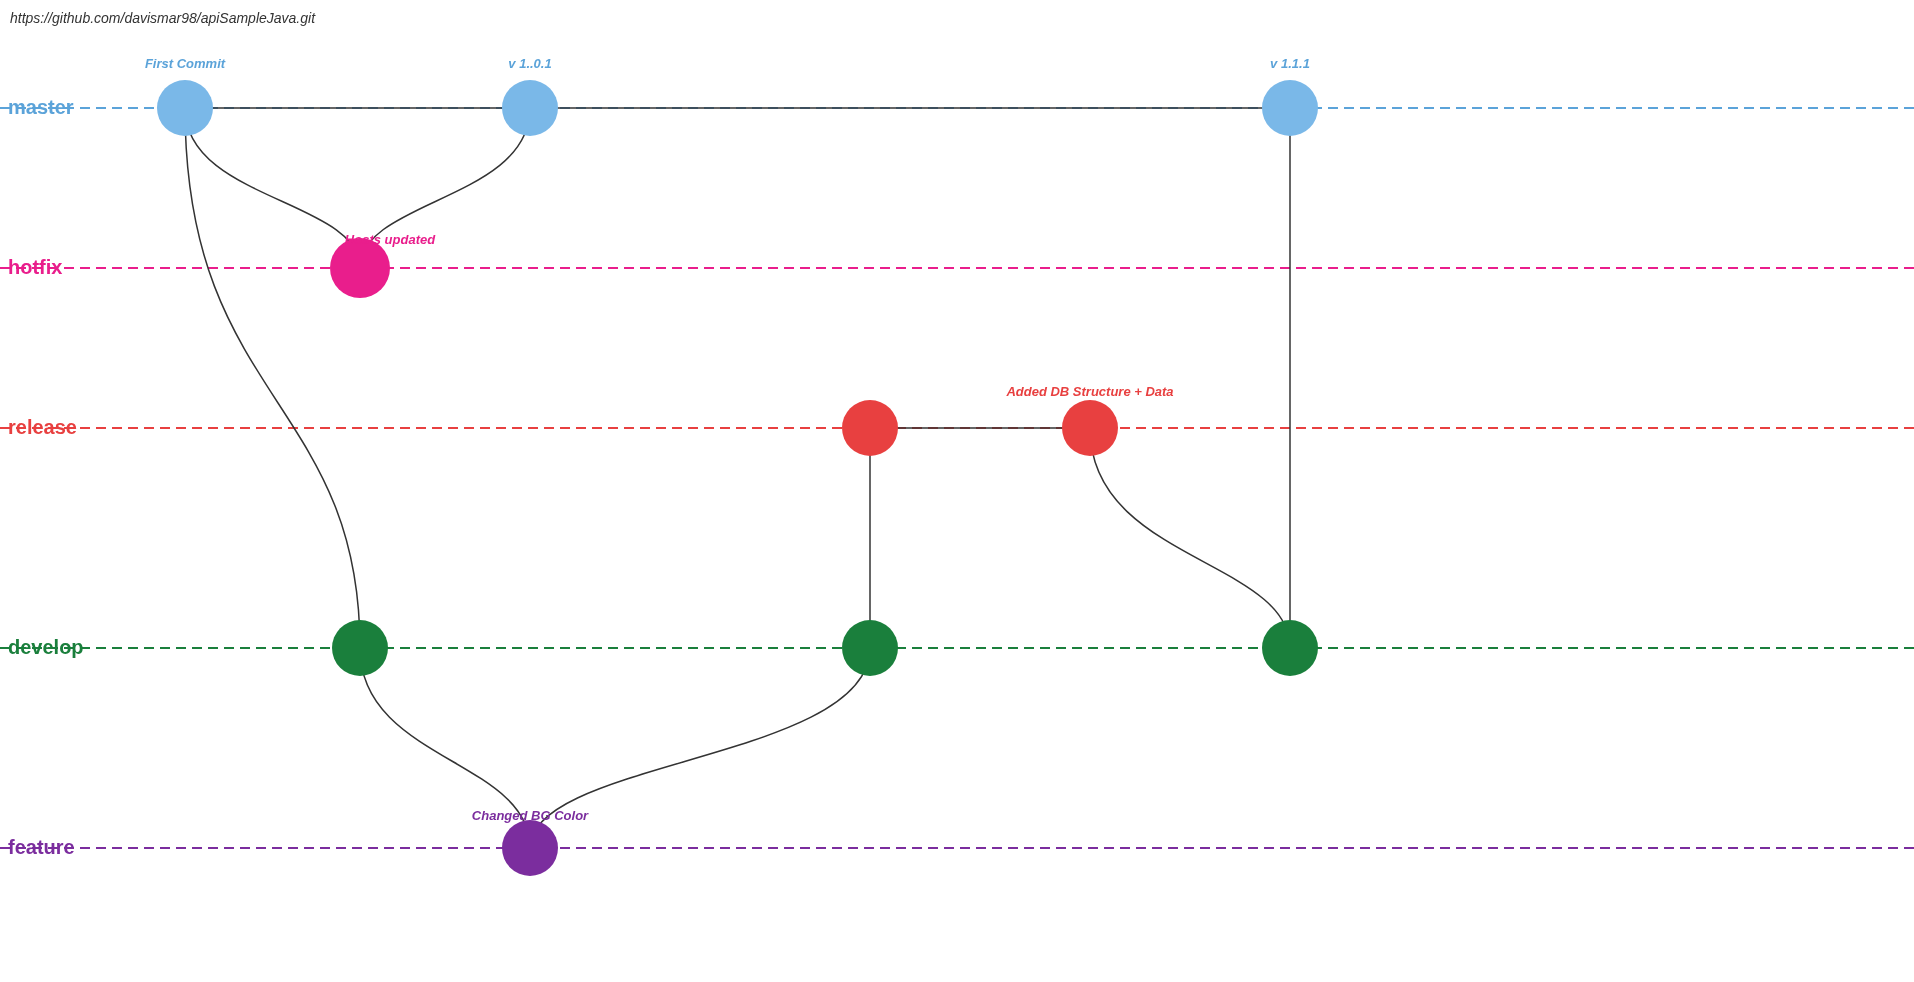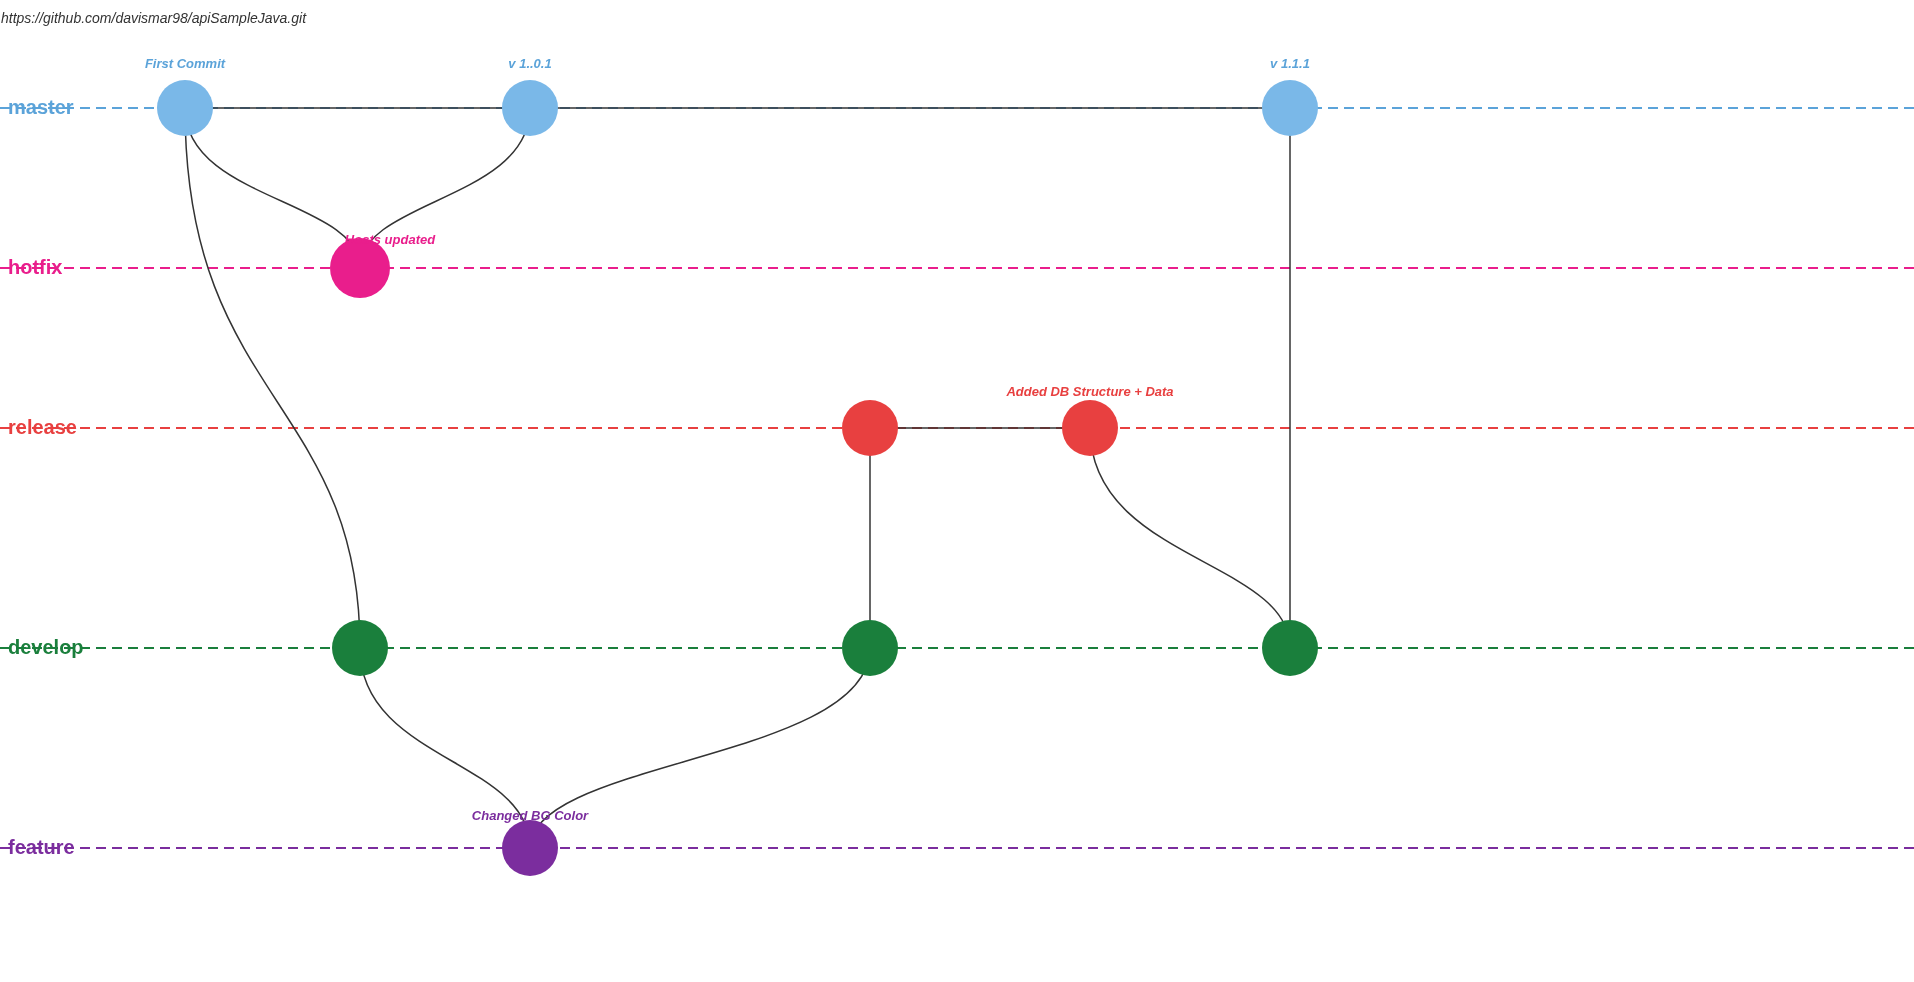--- a/index.html
+++ b/index.html
@@ -7,21 +7,21 @@
       background: #fff;
       font-family: Arial, sans-serif;
       width: 1914px;
       height: 982px;
       overflow: hidden;
       position: relative;
     }
     #repo-url {
       position: absolute;
       top: 10px;
-      left: 1px;
+      left: 10px;
       font-style: italic;
       color: #333;
       font-size: 14px;
     }
     svg#git-graph {
       position: absolute;
       top: 0;
       left: 0;
       width: 1914px;
       height: 982px;

